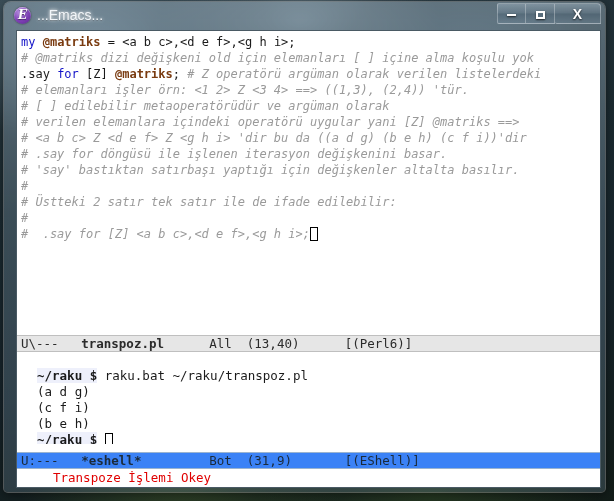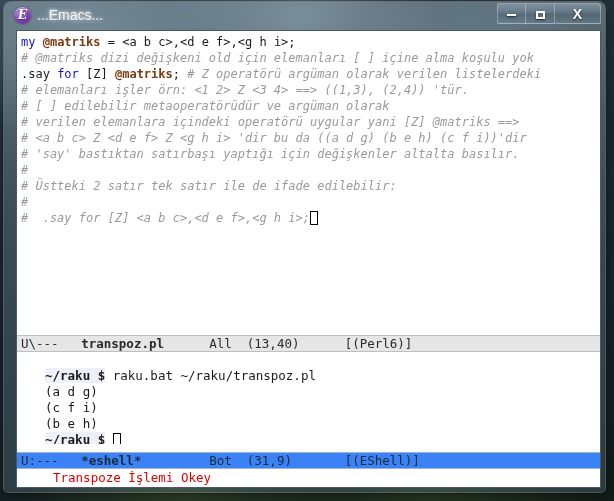--- a/index.html
+++ b/index.html
@@ -192,21 +192,21 @@
     color: #2b2b2b;
     white-space: pre;
     padding-left: 4px;
     overflow: hidden;
   }
   #modeline-1 .ml-buf { font-weight: bold; }
 
   
   #buffer-eshell {
     position: absolute;
-    left: 8px; top: 335px;
+    left: 0; top: 335px;
     width: 583px;
     height: 78px;
     background: #ffffff;
     overflow: hidden;
     padding: 2px 0 0 18px;
     box-sizing: border-box;
   }
   .eline {
     height: 16px;
     line-height: 16px;
@@ -284,20 +284,21 @@
   <div id="emacs">
 
     <div id="buffer-code">
         <div class="cline"><span class="kw">my</span><span class="plain"> </span><span class="var">@matriks</span><span class="plain"> = &lt;a b c&gt;,&lt;d e f&gt;,&lt;g h i&gt;;</span></div>
         <div class="cline"><span class="cmt"># @matriks dizi değişkeni old için elemanları [ ] içine alma koşulu yok</span></div>
         <div class="cline"><span class="plain">.say</span><span class="plain"> </span><span class="kw">for</span><span class="plain"> [Z] </span><span class="var">@matriks</span><span class="plain">;</span><span class="cmt"> # Z operatörü argüman olarak verilen listelerdeki</span></div>
         <div class="cline"><span class="cmt"># elemanları işler örn: &lt;1 2&gt; Z &lt;3 4&gt; ==&gt; ((1,3), (2,4)) 'tür.</span></div>
         <div class="cline"><span class="cmt"># [ ] edilebilir metaoperatörüdür ve argüman olarak</span></div>
         <div class="cline"><span class="cmt"># verilen elemanlara içindeki operatörü uygular yani [Z] @matriks ==&gt;</span></div>
         <div class="cline"><span class="cmt"># &lt;a b c&gt; Z &lt;d e f&gt; Z &lt;g h i&gt; 'dir bu da ((a d g) (b e h) (c f i))'dir</span></div>
+        <div class="cline"><span class="cmt"># .say for döngüsü ile işlenen iterasyon değişkenini basar.</span></div>
         <div class="cline"><span class="cmt"># 'say' bastıktan satırbaşı yaptığı için değişkenler altalta basılır.</span></div>
         <div class="cline"><span class="cmt">#</span></div>
         <div class="cline"><span class="cmt"># Üstteki 2 satır tek satır ile de ifade edilebilir:</span></div>
         <div class="cline"><span class="cmt">#</span></div>
         <div class="cline"><span class="cmt">#  .say for [Z] &lt;a b c&gt;,&lt;d e f&gt;,&lt;g h i&gt;;</span><span class="cursor-box"></span></div>
       </div>
 
     <div id="modeline-1"><span>U\---   </span><span class="ml-buf">transpoz.pl      </span><span>All  </span><span>(13,40)      </span><span>[(Perl6)]</span></div>
 
     <div id="buffer-eshell">

